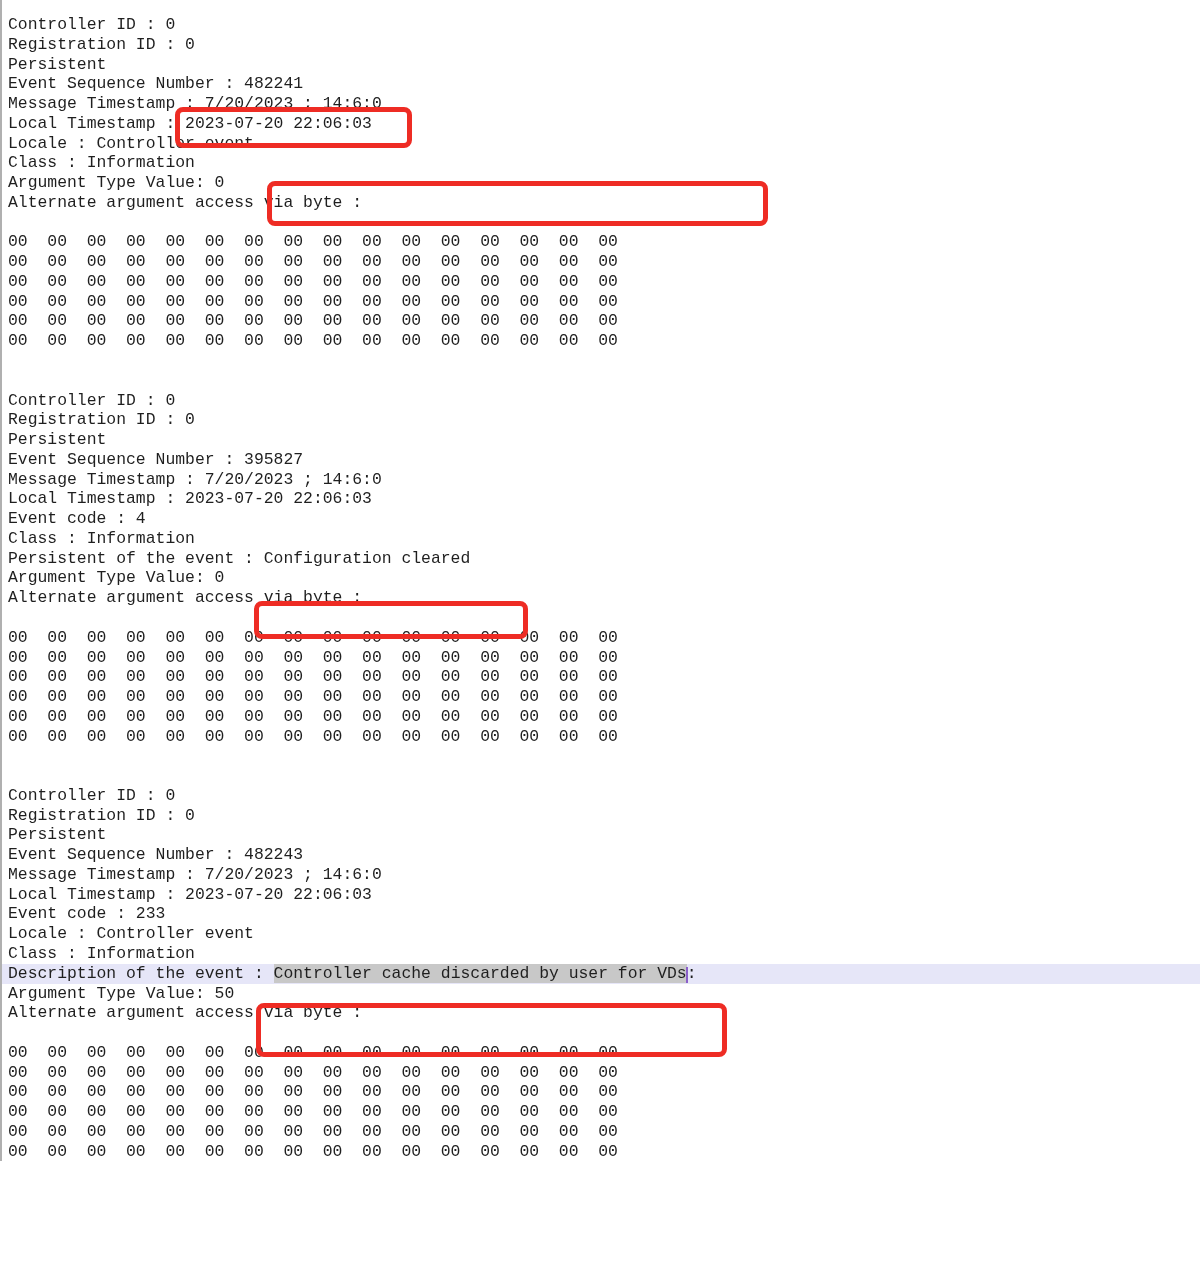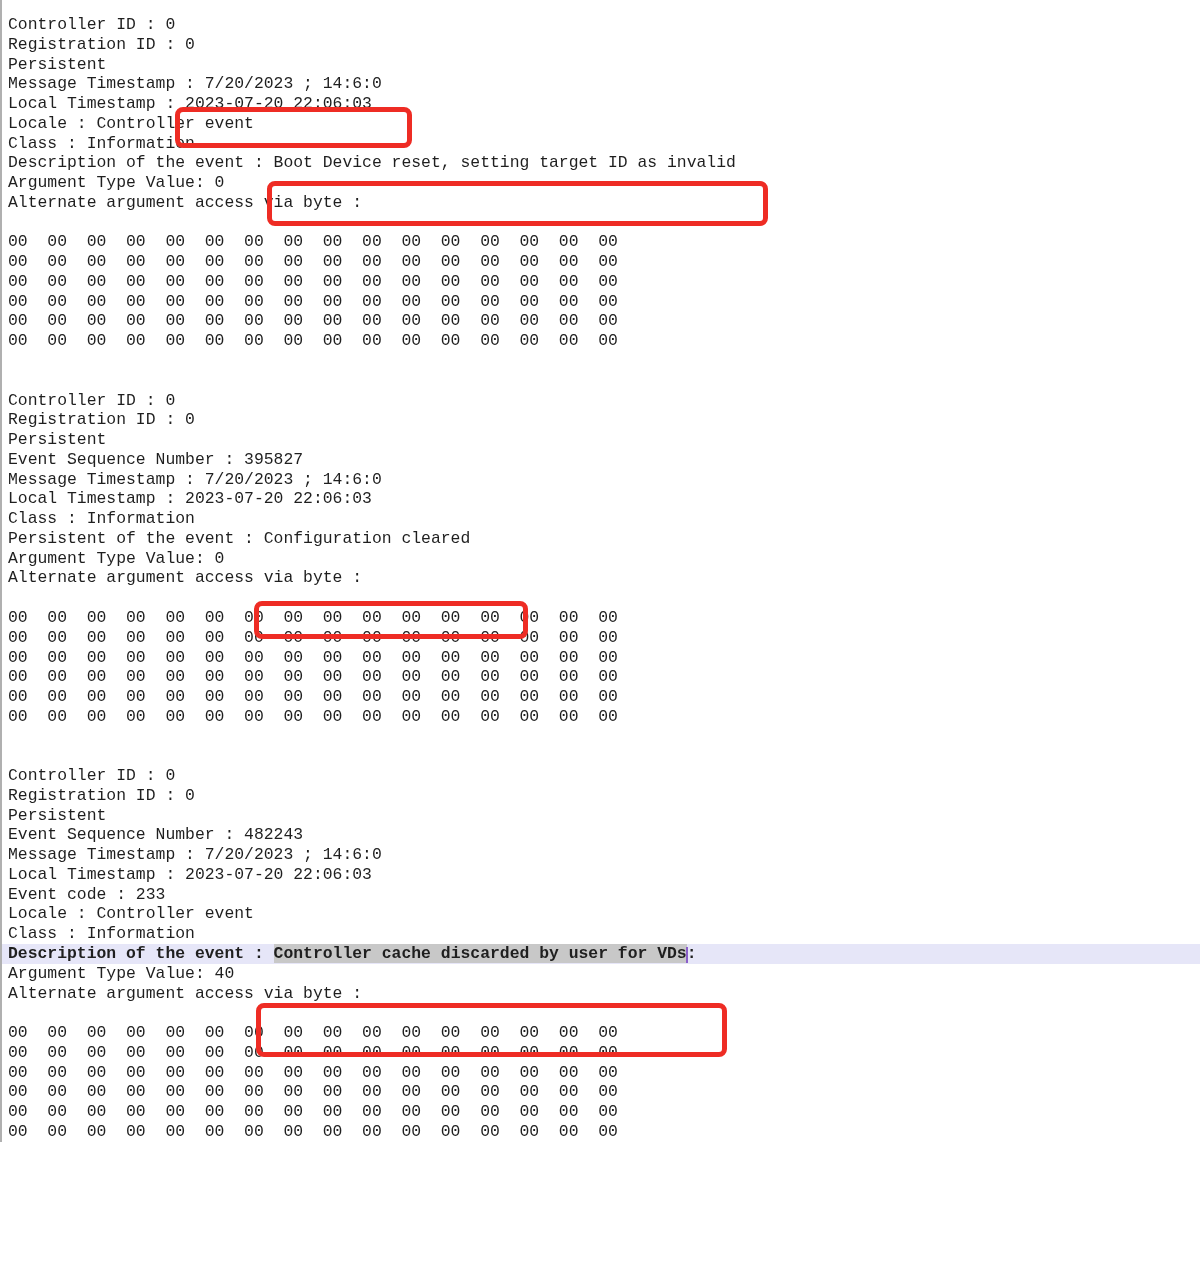--- a/index.html
+++ b/index.html
@@ -19,21 +19,20 @@
     line-height:19.78px;
     color:#1f1f1f;
   }
   .line{
     white-space:pre;
     height:19.78px;
   }
   .hl-line{
     margin-left:-6px;
     padding-left:6px;
-    font-weight:bold;
   }
   .caret{
     display:inline-block;
     width:2px;height:16px;
     margin:0 -1px;
     vertical-align:text-bottom;
   }
   .annot{
     position:absolute;
     box-sizing:border-box;
@@ -46,42 +45,43 @@
   .box-3{left:254px;top:601px;width:274px;height:38px;}
   .box-4{left:256px;top:1003px;width:471px;height:54px;}
 </style>
 </head>
 <body style="background: rgb(255, 255, 255);">
 
 <div class="doc" id="doc" style="color: rgb(31, 31, 31); border-left-color: rgb(176, 176, 176);">
     <div class="line">Controller ID : 0</div>
     <div class="line">Registration ID : 0</div>
     <div class="line">Persistent</div>
+    <div class="line">Event Sequence Number : 482241</div>
     <div class="line">Message Timestamp : 7/20/2023 ; 14:6:0</div>
     <div class="line">Local Timestamp : 2023-07-20 22:06:03</div>
     <div class="line">Locale : Controller event</div>
     <div class="line">Class : Information</div>
-    <div class="line">Description of the event : Boot Device reset, setting target ID as invalid</div>
     <div class="line">Argument Type Value: 0</div>
     <div class="line">Alternate argument access via byte :</div>
     <div class="line"></div>
     <div class="line">00  00  00  00  00  00  00  00  00  00  00  00  00  00  00  00</div>
     <div class="line">00  00  00  00  00  00  00  00  00  00  00  00  00  00  00  00</div>
     <div class="line">00  00  00  00  00  00  00  00  00  00  00  00  00  00  00  00</div>
     <div class="line">00  00  00  00  00  00  00  00  00  00  00  00  00  00  00  00</div>
     <div class="line">00  00  00  00  00  00  00  00  00  00  00  00  00  00  00  00</div>
     <div class="line">00  00  00  00  00  00  00  00  00  00  00  00  00  00  00  00</div>
     <div class="line"></div>
     <div class="line"></div>
     <div class="line">Controller ID : 0</div>
     <div class="line">Registration ID : 0</div>
     <div class="line">Persistent</div>
     <div class="line">Event Sequence Number : 395827</div>
     <div class="line">Message Timestamp : 7/20/2023 ; 14:6:0</div>
     <div class="line">Local Timestamp : 2023-07-20 22:06:03</div>
+    <div class="line">Event code : 4</div>
     <div class="line">Class : Information</div>
     <div class="line">Persistent of the event : Configuration cleared</div>
     <div class="line">Argument Type Value: 0</div>
     <div class="line">Alternate argument access via byte :</div>
     <div class="line"></div>
     <div class="line">00  00  00  00  00  00  00  00  00  00  00  00  00  00  00  00</div>
     <div class="line">00  00  00  00  00  00  00  00  00  00  00  00  00  00  00  00</div>
     <div class="line">00  00  00  00  00  00  00  00  00  00  00  00  00  00  00  00</div>
     <div class="line">00  00  00  00  00  00  00  00  00  00  00  00  00  00  00  00</div>
     <div class="line">00  00  00  00  00  00  00  00  00  00  00  00  00  00  00  00</div>
@@ -91,21 +91,21 @@
     <div class="line">Controller ID : 0</div>
     <div class="line">Registration ID : 0</div>
     <div class="line">Persistent</div>
     <div class="line">Event Sequence Number : 482243</div>
     <div class="line">Message Timestamp : 7/20/2023 ; 14:6:0</div>
     <div class="line">Local Timestamp : 2023-07-20 22:06:03</div>
     <div class="line">Event code : 233</div>
     <div class="line">Locale : Controller event</div>
     <div class="line">Class : Information</div>
     <div class="line hl-line" style="background: rgb(230, 230, 248);"><span>Description of the event : </span><span style="background: rgb(200, 200, 200);">Controller cache discarded by user for VDs</span><span class="caret" style="background: rgb(139, 95, 201);"></span><span>:</span></div>
-    <div class="line">Argument Type Value: 40</div>
+    <div class="line">Argument Type Value: 50</div>
     <div class="line">Alternate argument access via byte :</div>
     <div class="line"></div>
     <div class="line">00  00  00  00  00  00  00  00  00  00  00  00  00  00  00  00</div>
     <div class="line">00  00  00  00  00  00  00  00  00  00  00  00  00  00  00  00</div>
     <div class="line">00  00  00  00  00  00  00  00  00  00  00  00  00  00  00  00</div>
     <div class="line">00  00  00  00  00  00  00  00  00  00  00  00  00  00  00  00</div>
     <div class="line">00  00  00  00  00  00  00  00  00  00  00  00  00  00  00  00</div>
     <div class="line">00  00  00  00  00  00  00  00  00  00  00  00  00  00  00  00</div>
   </div>
 

